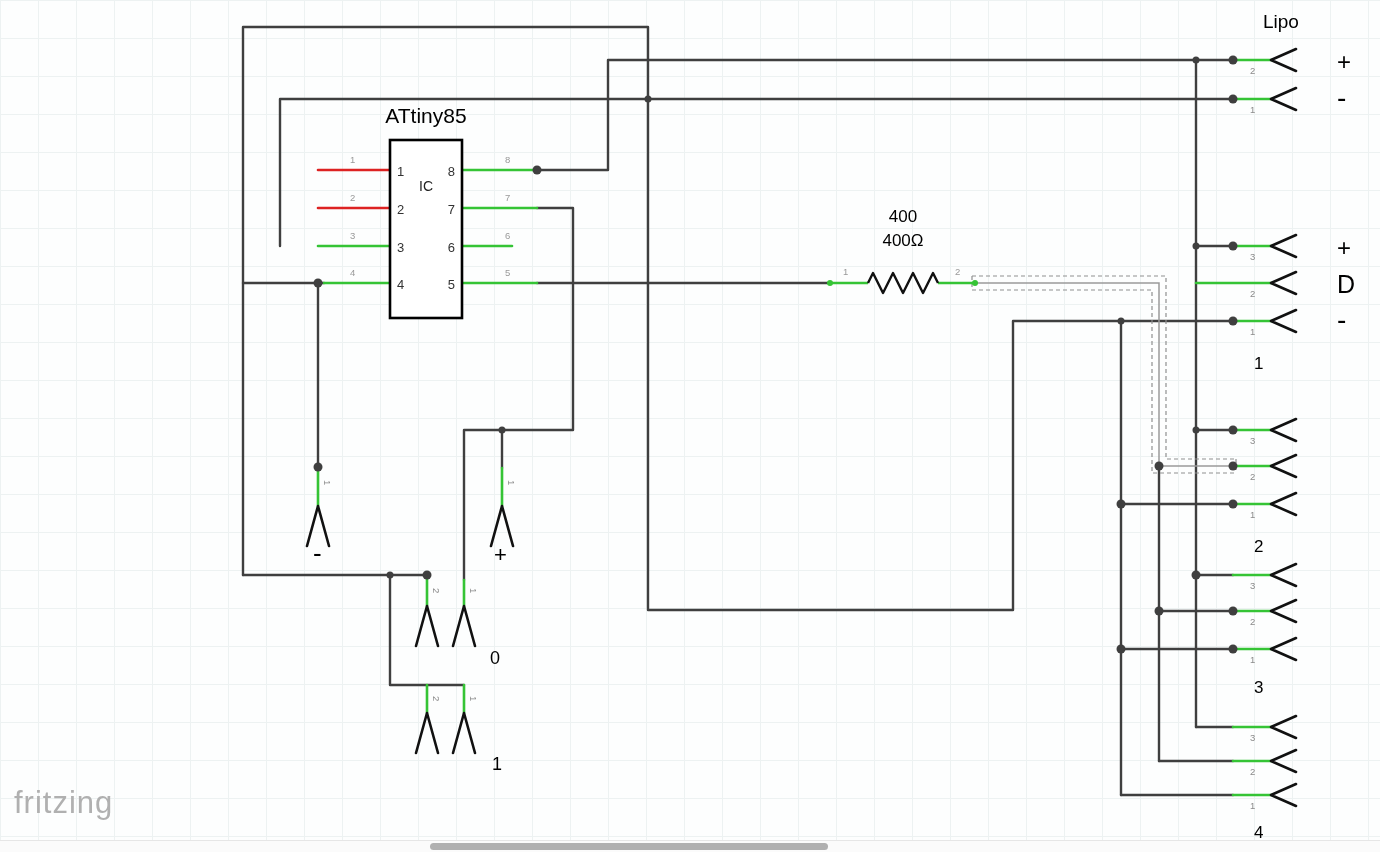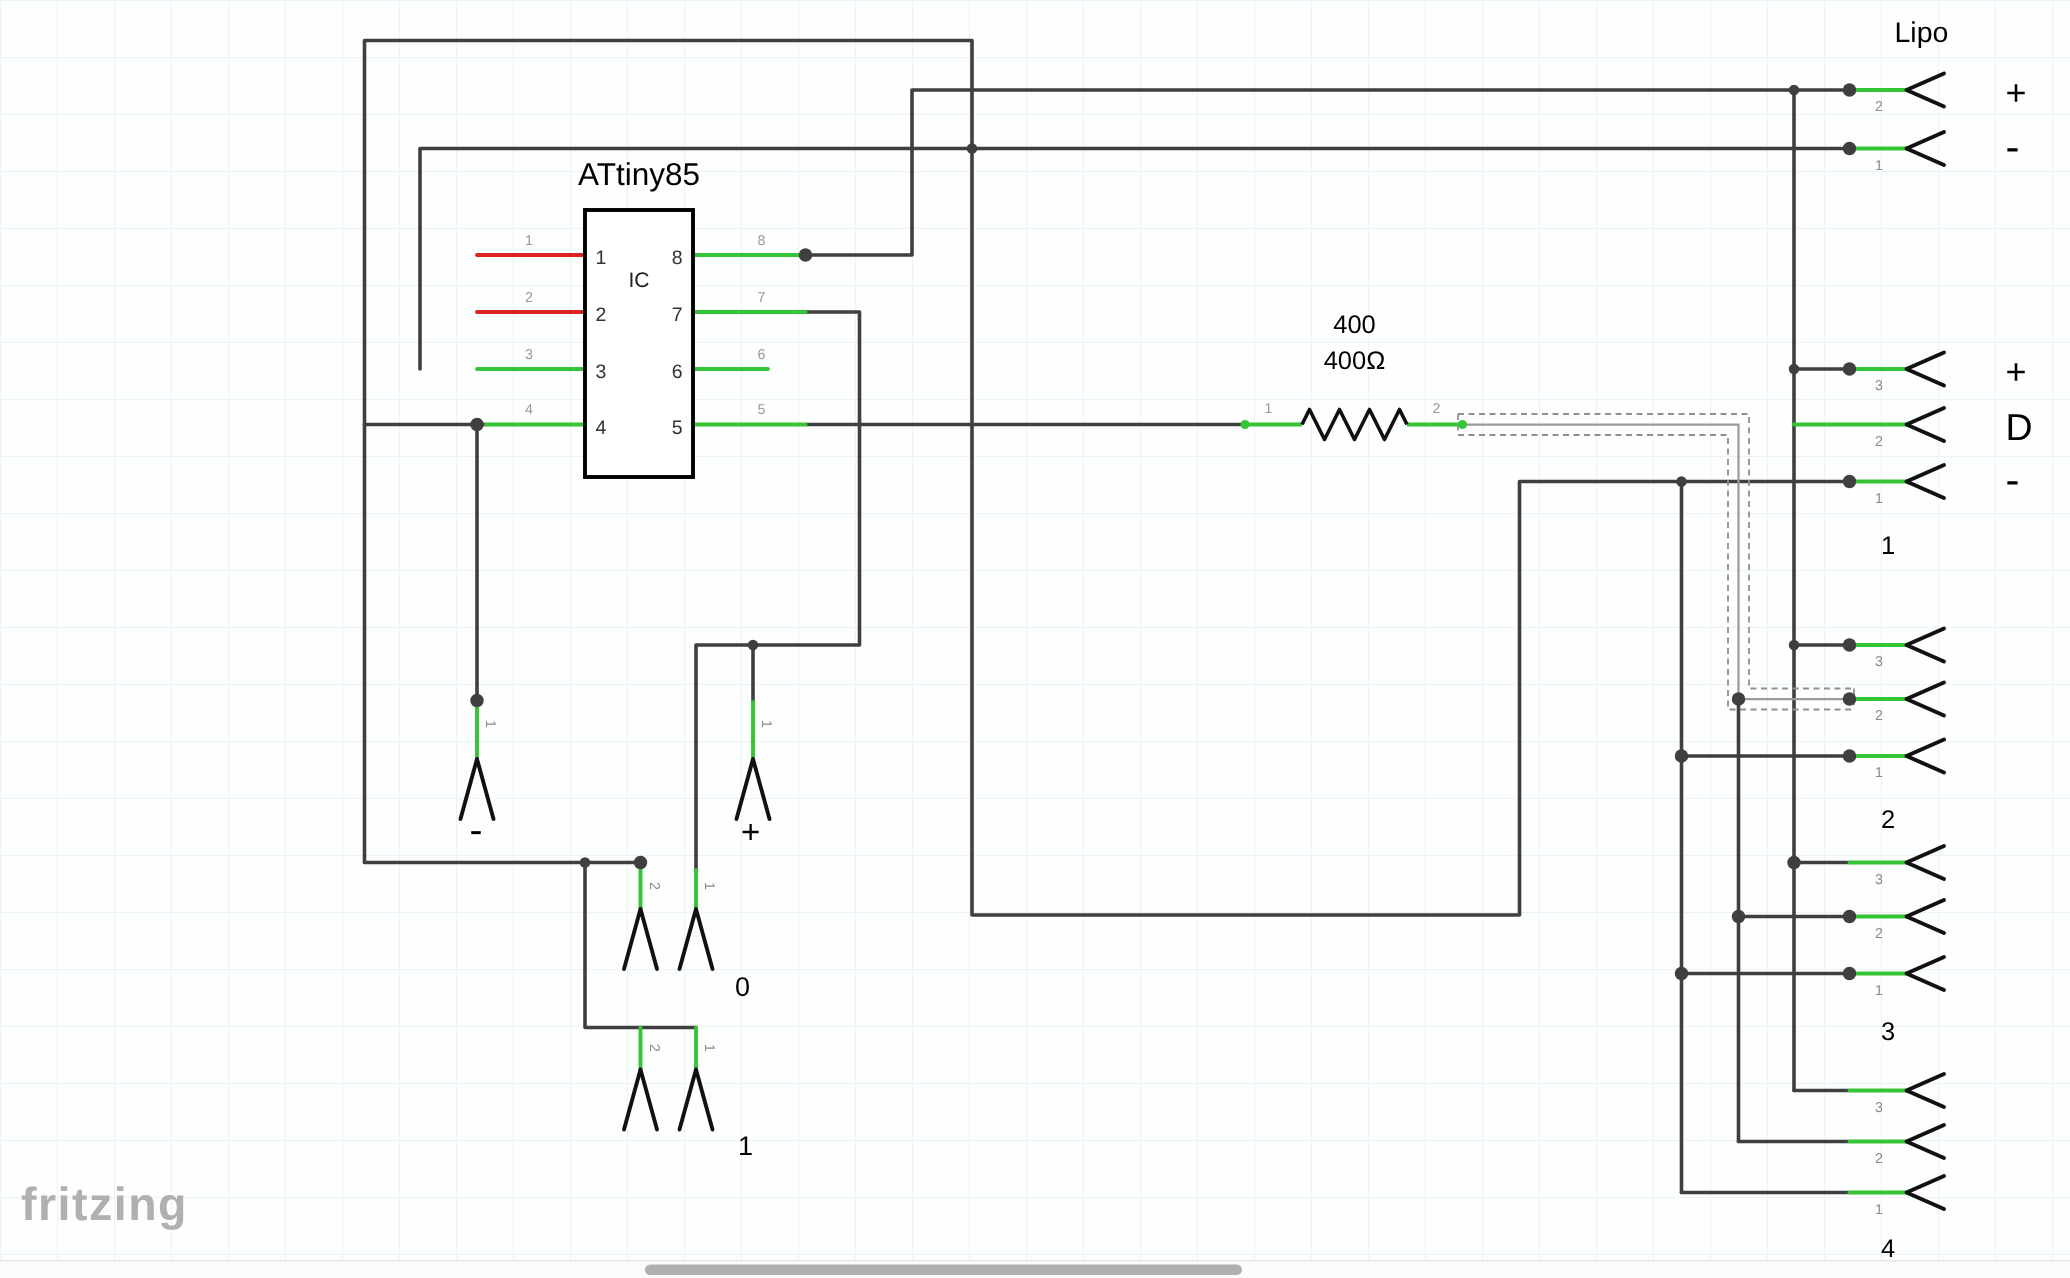--- a/index.html
+++ b/index.html
@@ -10,21 +10,21 @@
     font-family:"Liberation Sans",sans-serif;
     background-color:#fdfefe;
     background-image:
       linear-gradient(#edf2f2 1px, transparent 1px),
       linear-gradient(90deg, #edf2f2 1px, transparent 1px);
     background-size:38px 38px;
   }
   svg text{font-family:"Liberation Sans",sans-serif;}
   .watermark{
     position:absolute;left:14px;top:785px;
-    font-size:31px;font-weight:bold;color:#b0b0b0;letter-spacing:1px;
+    font-size:31px;font-weight:normal;color:#b0b0b0;letter-spacing:1px;
     user-select:none;
   }
   .hscroll{
     position:absolute;left:0;bottom:0;width:1380px;height:11px;
     background:#fbfbfb;border-top:1px solid #e6e6e6;
   }
   .hscroll-thumb{
     position:absolute;left:430px;top:2px;width:398px;height:7px;
     background:#b0b0b0;border-radius:4px;
   }

